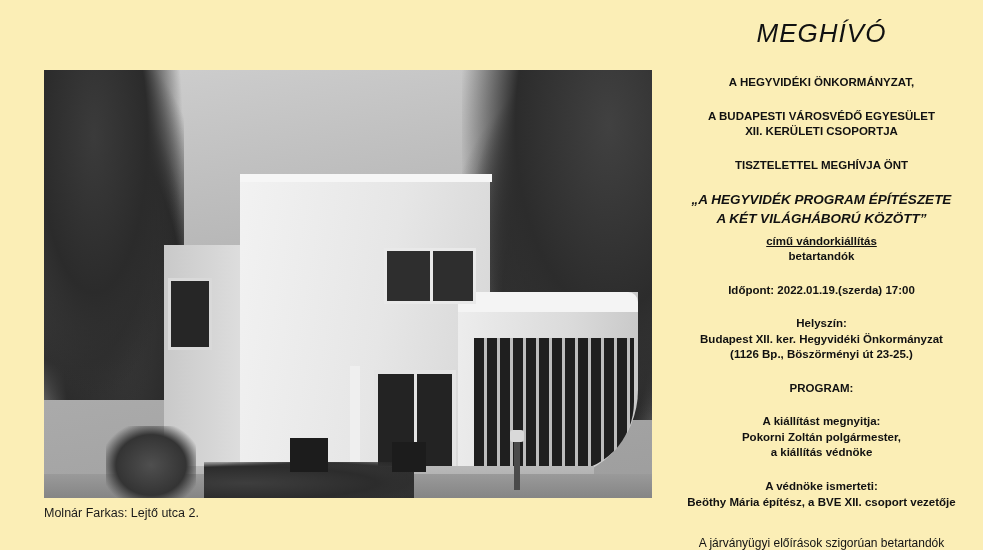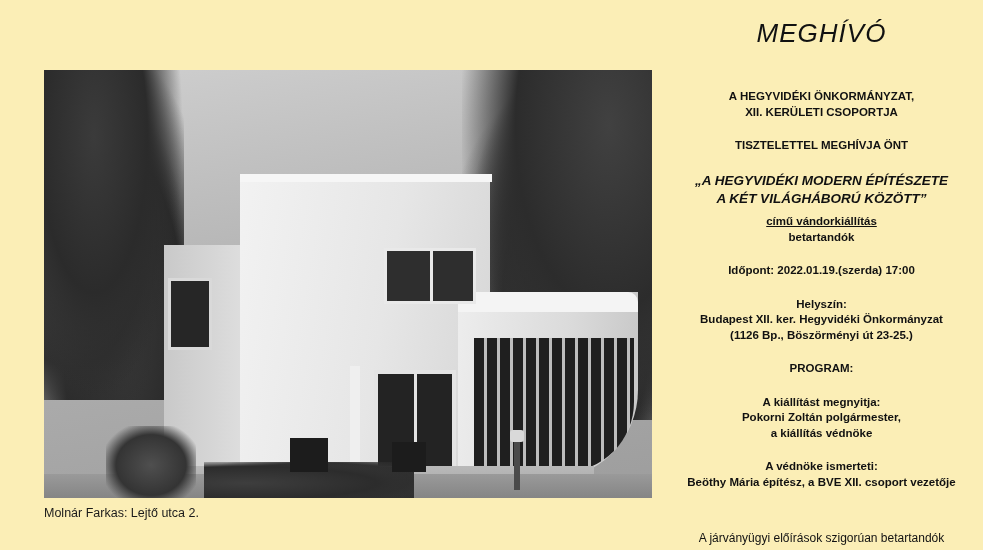--- a/index.html
+++ b/index.html
@@ -259,21 +259,21 @@
     font-weight: normal;
     font-style: italic;
     letter-spacing: 1px;
     margin-top: 18px;
   }
   .line {
     font-size: 11.5px;
     font-weight: bold;
     line-height: 1.35;
   }
-  .gap-lg { margin-top: 40px; }
+  .gap-lg { margin-top: 26px; }
   .gap-md { margin-top: 18px; }
   .gap-xs { margin-top: 5px; text-decoration: underline; }
 
   .exh-title {
     font-size: 13.5px;
     font-weight: bold;
     font-style: italic;
     line-height: 1.4;
   }
   .exh-sub {
@@ -320,25 +320,26 @@
     </div>
     <div class="photo-caption">Molnár Farkas: Lejtő utca 2.</div>
   </div>
 
   <div class="invite">
 
     <div class="invite-title">MEGHÍVÓ</div>
 
     <div class="line gap-lg">A HEGYVIDÉKI ÖNKORMÁNYZAT,</div>
 
+    <div class="line gap-md">A BUDAPESTI VÁROSVÉDŐ EGYESÜLET</div>
     <div class="line">XII. KERÜLETI CSOPORTJA</div>
 
     <div class="line gap-md">TISZTELETTEL MEGHÍVJA ÖNT</div>
 
-    <div class="exh-title gap-md">„A HEGYVIDÉKI MODERN ÉPÍTÉSZETE</div>
+    <div class="exh-title gap-md">„A HEGYVIDÉK PROGRAM ÉPÍTÉSZETE</div>
     <div class="exh-title">A KÉT VILÁGHÁBORÚ KÖZÖTT”</div>
 
     <div class="exh-sub gap-xs">című vándorkiállítás</div>
     <div class="exh-sub">betartandók</div>
 
     <div class="line gap-md">Időpont: 2022.01.19.(szerda) 17:00</div>
 
     <div class="line gap-md">Helyszín:</div>
     <div class="line">Budapest XII. ker. Hegyvidéki Önkormányzat</div>
     <div class="line">(1126 Bp., Böszörményi út 23-25.)</div>

